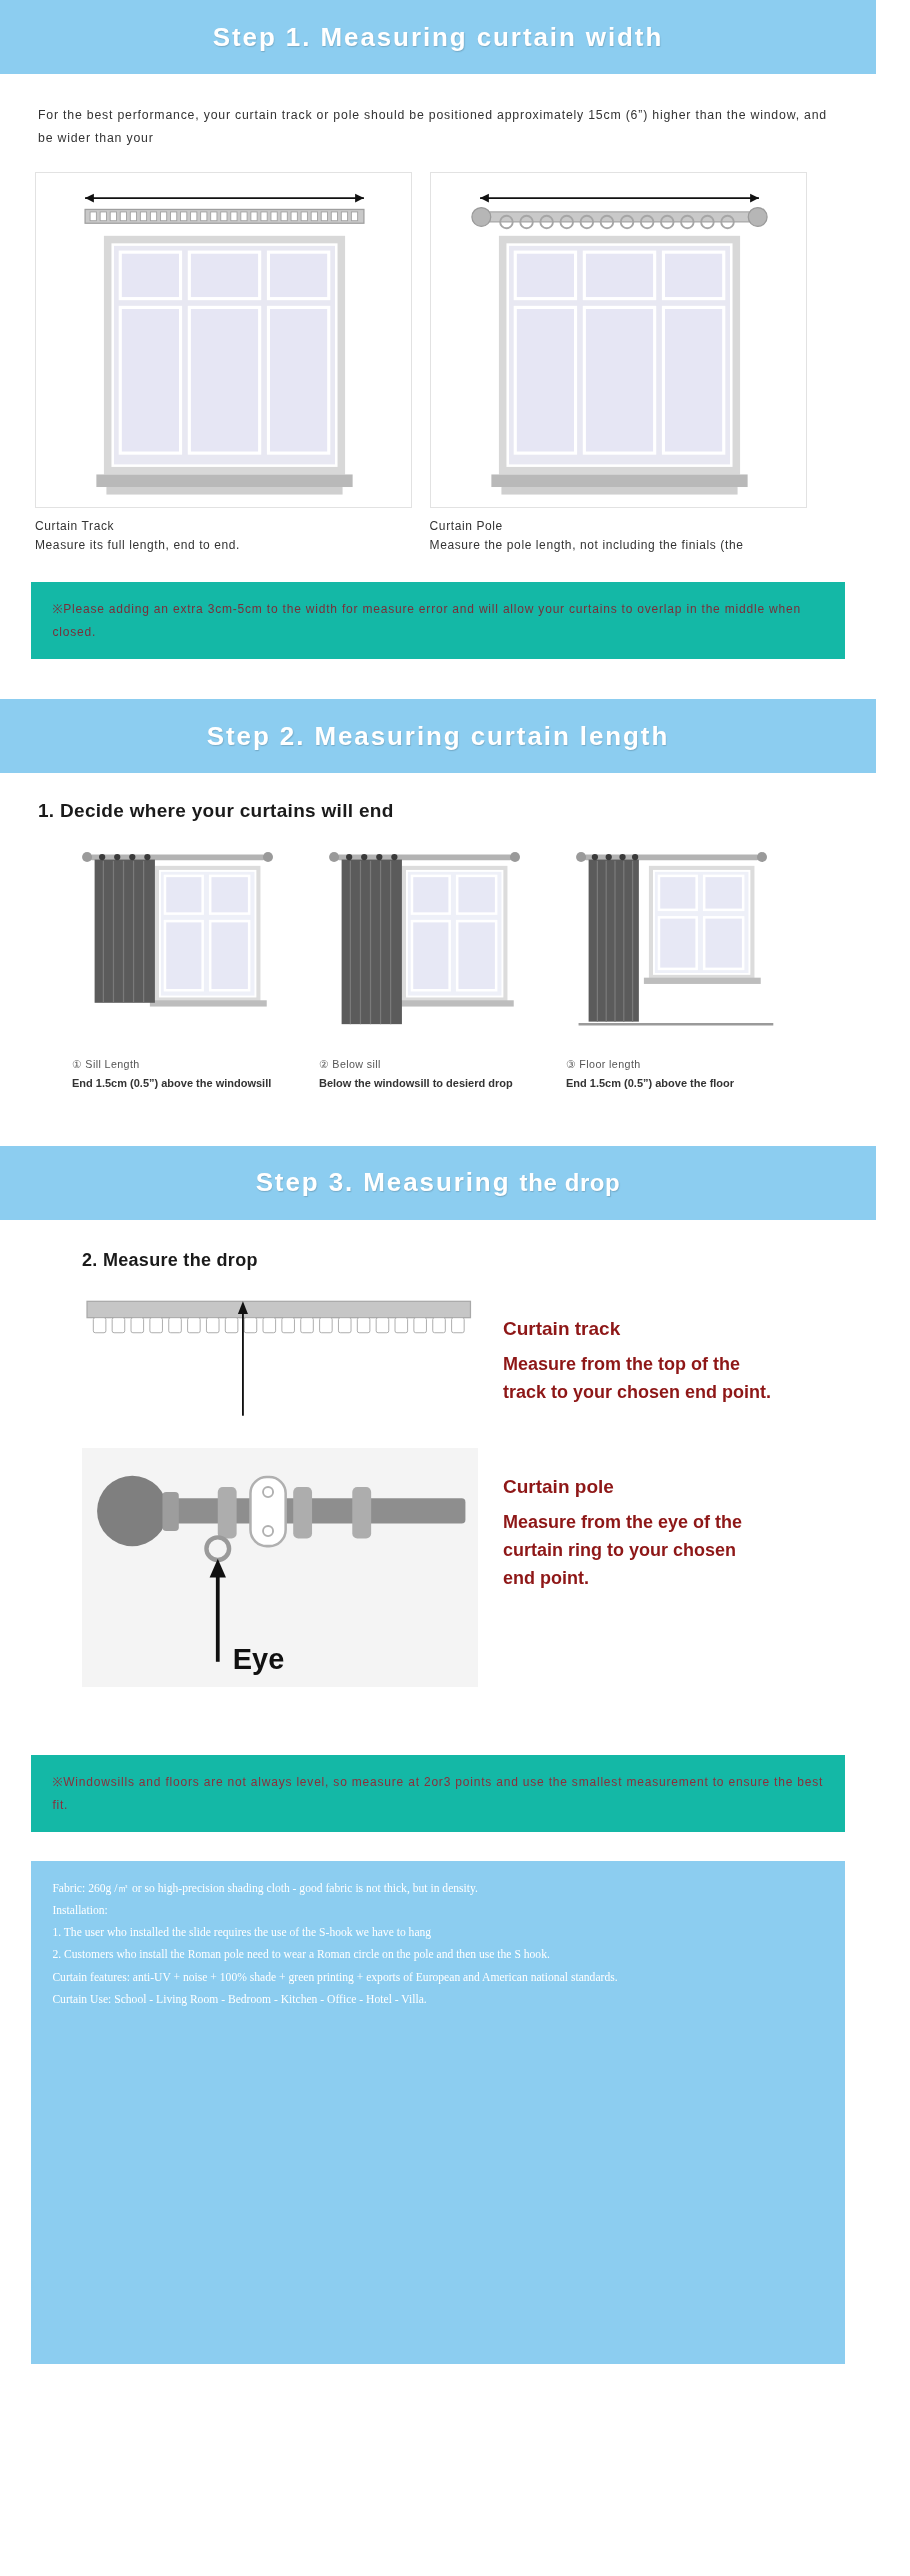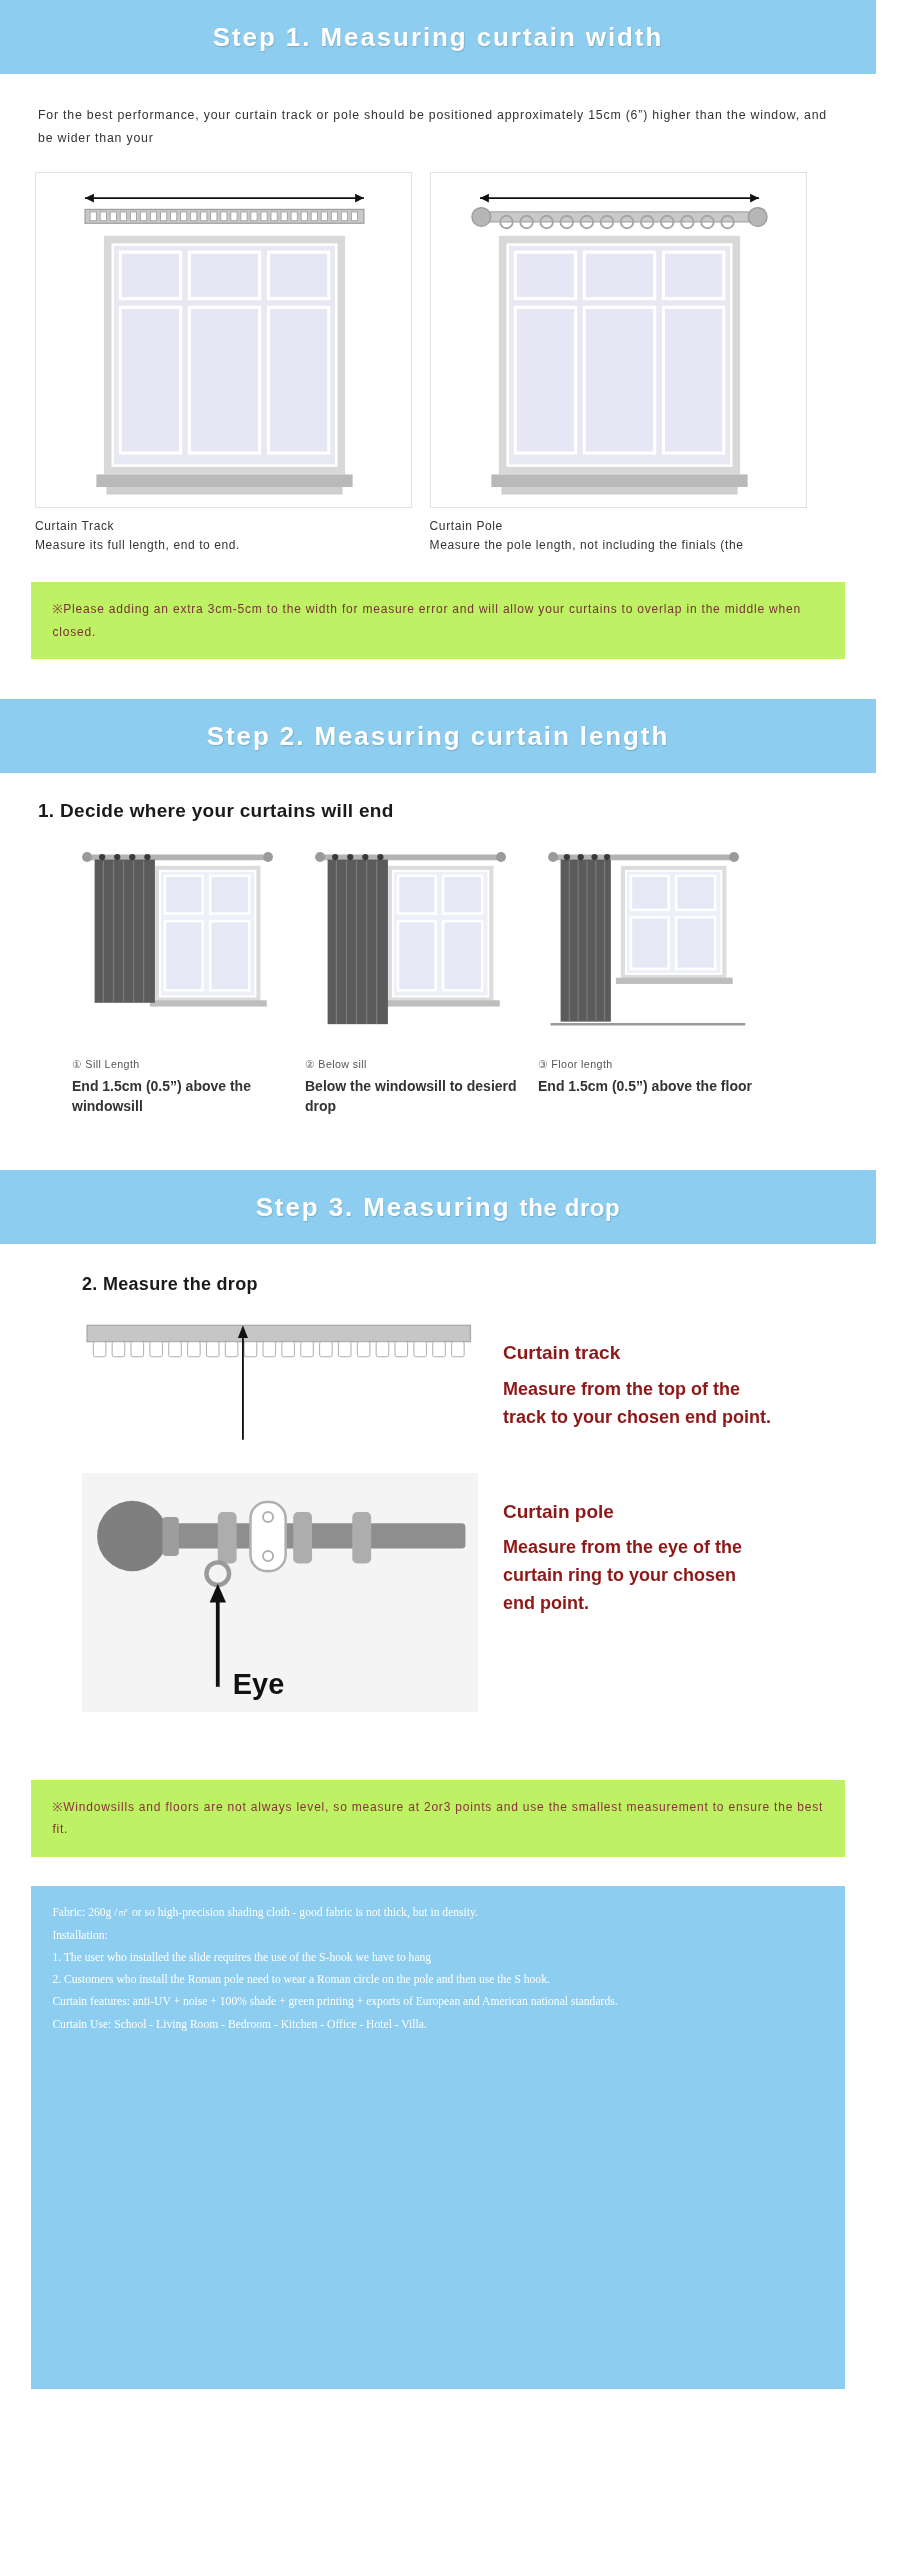--- a/index.html
+++ b/index.html
@@ -68,21 +68,21 @@
     font-size: 12px;
     line-height: 1.55;
     letter-spacing: 0.6px;
     color: #333;
   }
   .caption .cap-title { display: block; }
 
   
   .note {
     margin: 28px 31px 0 31px;
-    background: #bef264;
+    background: #14b8a6;
     padding: 16.4px 21.4px;
     font-size: 12px;
     line-height: 1.85;
     letter-spacing: 0.8px;
     color: #7a2f3a;
   }
   .note.red { color: #8b2f3c; }
 
   .spacer-40 { height: 26.4px; }
   .spacer-60 { height: 40px; }
@@ -100,38 +100,38 @@
     font-size: 18px;
     font-weight: bold;
     color: #1a1a1a;
     margin: 30px 0 19px 82px;
     letter-spacing: 0.3px;
   }
 
   
   .three-row {
     display: flex;
-    gap: 10px;
+    gap: 24px;
     padding: 0 72px;
   }
   .three-col { width: 223px; }
   .three-box {
     width: 223px;
     height: 214px;
     position: relative;
     overflow: hidden;
   }
   .three-cap-title {
     font-size: 10.7px;
     color: #555;
     margin-top: 6.3px;
     letter-spacing: 0.4px;
   }
   .three-cap-sub {
-    font-size: 14px;
+    font-size: 11px;
     font-weight: bold;
     color: #333;
     margin-top: 4.4px;
     line-height: 1.45;
   }
 
   
   .measure-row {
     display: flex;
     padding: 0 82px;

